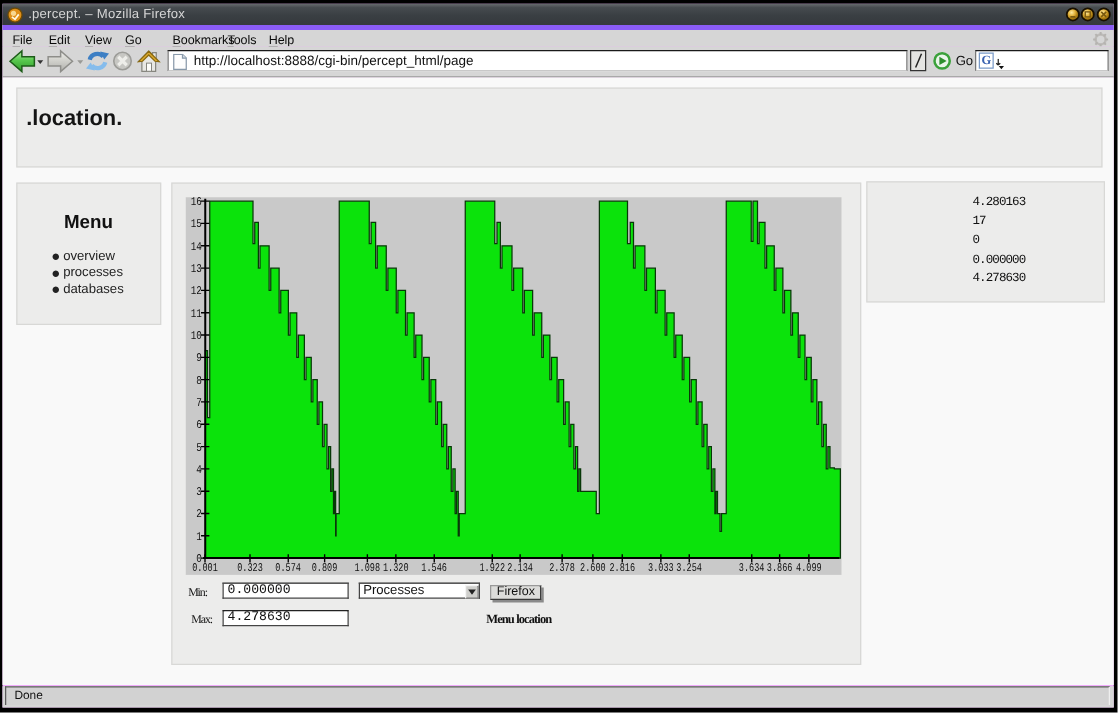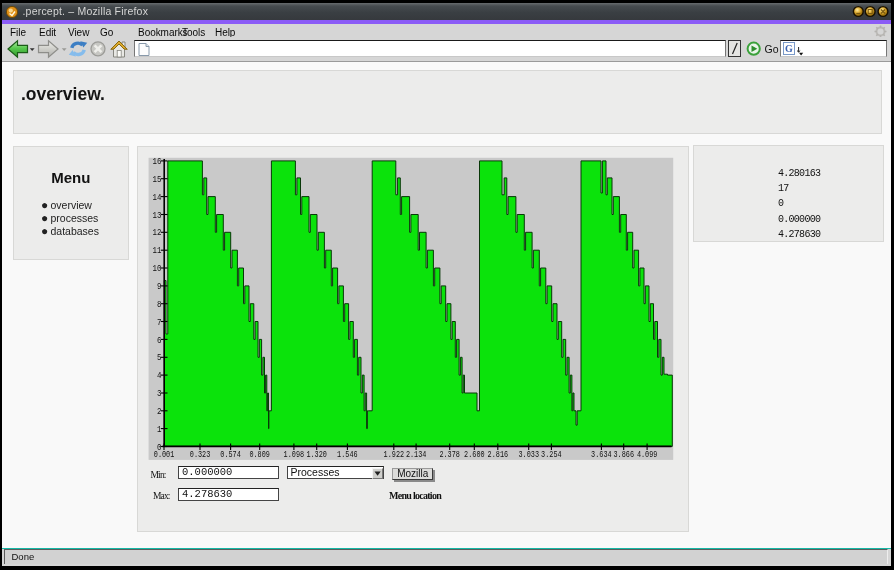--- a/index.html
+++ b/index.html
@@ -1,17 +1,17 @@
 <!DOCTYPE html>
 <html><head><meta charset="utf-8"><style>
 html,body{margin:0;padding:0;width:894px;height:570px;overflow:hidden}
 *{box-sizing:border-box}
 body{font-family:"Liberation Sans",sans-serif;position:relative;background:#000}
 .abs{position:absolute}
-#frame{position:absolute;left:2px;top:2.5px;right:3px;bottom:4.5px;background:#14b8a6}
+#frame{position:absolute;left:2px;top:2.5px;right:3px;bottom:4.5px;background:#f0abfc}
 #titlebar{position:absolute;left:0;top:0;width:100%;height:17.5px;
   background:linear-gradient(#676b6e,#464b4f 18%,#3a3f43 55%,#36393d);color:#d6d6d6;font-size:10.5px}
 #menubar{position:absolute;left:0;top:17.5px;width:100%;height:16.5px;background:#d6d6d6;
   border-top:4px solid #8b5cf6;font-size:10px;letter-spacing:-0.05px;color:#0a0a0a}
 #toolbar{position:absolute;left:0;top:34px;width:100%;height:25.5px;background:#d6d6d6;
   border-bottom:1px solid #9a9a9a}
 #page{position:absolute;left:0;top:59.5px;width:100%;height:486px;background:#f9f9f9}
 .box{position:absolute;background:#ececeb;border:1px solid #d8d8d6}
 #statusbar{position:absolute;left:0;top:546px;width:100%;height:17.5px;background:#d6d6d6}
 #statusfield{position:absolute;left:1.5px;top:0;right:3px;height:15px;background:#d2d2d2;
@@ -100,20 +100,21 @@
    <path d="M0.8,9.3 L9,1 L13,5 L17.3,9.3 L14,9 L9,4 L4,9 Z" fill="#ddaa2e" stroke="#8a6a10" stroke-width="1"></path>
    <rect x="7.2" y="10.5" width="4" height="6.5" fill="#fdfdfb" stroke="#86867f" stroke-width=".8"></rect>
   </g>
  </svg>
  <div class="abs" style="left:132px;top:3.8px;width:592px;height:16.8px;background:#fff;
    border:1px solid #777;border-top:1.9px solid #1a1a1a;border-bottom:1px solid #c8c8c8"></div>
  <svg class="abs" style="left:136px;top:6px" width="12" height="13" viewBox="0 0 12 13">
    <path d="M1,0.5 L8,0.5 L11,3.5 L11,12.5 L1,12.5 Z" fill="#fdfdfd" stroke="#8899aa" stroke-width="1"></path>
    <path d="M8,0.5 L8,3.5 L11,3.5" fill="#dde4ea" stroke="#8899aa" stroke-width="1"></path>
  </svg>
+ <span class="abs" style="left:153px;top:6.5px;font-size:10.8px;color:#111">http://localhost:8888/cgi-bin/percept_html/page</span>
  <div class="abs" style="left:725.8px;top:3.8px;width:13px;height:16.8px;background:#e4e4e2;
    border:1px solid #333;border-top-width:1.6px"></div>
  <svg class="abs" style="left:725.8px;top:3.8px" width="14" height="17">
         <path d="M9.2,3 L4.5,14" stroke="#222" stroke-width="1.2"></path>
       </svg>
  <svg class="abs" style="left:744px;top:4px" width="16" height="16" viewBox="0 0 16 16">
    <circle cx="7.7" cy="7.7" r="6.1" fill="#e9f5e9" stroke="#3aa13a" stroke-width="2"></circle>
    <path d="M5.5,4.4 L11.3,7.7 L5.5,11 Z" fill="#2e8f2e"></path>
  </svg>
  <span class="abs" style="left:762.5px;top:6.5px;font-size:10.5px;color:#111">Go</span>
@@ -122,33 +123,33 @@
  <span class="abs" style="left:781px;top:5.5px;width:12px;height:12.5px;border:1.2px solid #7a9ac8;
    font:bold 10px 'Liberation Serif',serif;color:#3a62b0;text-align:center;line-height:12px">G</span>
  <svg class="abs" style="left:794px;top:10px" width="10" height="9">
         <path d="M2.6,0 L2.6,5 M2.6,5 L1,3.6 M2.6,5 L4.2,3.6" stroke="#222" stroke-width="1" fill="none"></path>
         <path d="M3,5.8 l4.2,0 l-2.1,2.6 z" fill="#111"></path>
       </svg>
 </div>
 
 <div id="page">
   <div class="box" style="left:10.5px;top:7.5px;width:869px;height:64px">
-    <div class="abs" style="left:7.5px;top:13.5px;font-size:17.5px;font-weight:bold;color:#141414">.overview.</div>
+    <div class="abs" style="left:7.5px;top:13.5px;font-size:17.5px;font-weight:bold;color:#141414">.location.</div>
   </div>
   <div class="box" style="left:10.5px;top:83.5px;width:116.5px;height:114px">
     <div class="abs" style="left:0;top:22px;width:100%;text-align:center;font-size:15px;font-weight:bold;color:#111">Menu</div>
     <div class="abs" style="left:37px;top:52px;font-size:10.5px;color:#222;line-height:13.4px">
       <div><span style="position:absolute;left:-9.5px;top:0px;font-size:12px">●</span>overview</div>
       <div><span style="position:absolute;left:-9.5px;top:13.4px;font-size:12px">●</span>processes</div>
       <div><span style="position:absolute;left:-9.5px;top:26.8px;font-size:12px">●</span>databases</div>
     </div>
   </div>
   <div class="box mono" style="left:691px;top:82.5px;width:191px;height:97px;font-size:10px;
     letter-spacing:-0.72px;color:#111">
-    <div class="abs" style="left:84px;top:20px;line-height:15.4px">4.280163<br>17<br>0<br>0.000000<br>4.278630</div>
+    <div class="abs" style="left:84px;top:9px;line-height:15.4px">4.280163<br>17<br>0<br>0.000000<br>4.278630</div>
   </div>
   <div class="box" style="left:135px;top:83.5px;width:551.5px;height:386px">
    <div class="abs" style="left:-1px;top:-1px;width:551.5px;height:386px">
     <svg class="abs" style="left:0;top:0" width="551" height="386" viewBox="137 145.6 551 386">
       <rect x="148.6" y="157.4" width="524.6" height="302.1" fill="#c9c9c9"></rect>
       <path d="M164.3,446.0L164.3,280.1L166.0,280.1L166.0,333.6L167.8,333.6L167.8,160.5L202.4,160.5L202.4,194.4L203.8,194.4L203.8,177.5L206.7,177.5L206.7,214.1L208.0,214.1L208.0,196.2L215.3,196.2L215.3,231.9L216.6,231.9L216.6,214.1L223.3,214.1L223.3,249.8L224.6,249.8L224.6,231.9L230.7,231.9L230.7,267.6L232.0,267.6L232.0,249.8L237.4,249.8L237.4,285.5L238.7,285.5L238.7,267.6L243.5,267.6L243.5,303.3L244.8,303.3L244.8,285.5L249.0,285.5L249.0,321.1L250.3,321.1L250.3,303.3L253.8,303.3L253.8,339.0L255.1,339.0L255.1,321.1L258.0,321.1L258.0,356.9L259.3,356.9L259.3,339.0L261.6,339.0L261.6,374.7L262.9,374.7L262.9,356.9L264.5,356.9L264.5,392.6L265.6,392.6L265.6,374.7L266.8,374.7L266.8,410.4L267.6,410.4L267.6,392.6L268.5,392.6L268.5,428.2L268.9,428.2L268.9,410.4L269.5,410.4L271.4,410.4L271.4,160.5L295.4,160.5L295.4,194.4L296.9,194.4L296.9,177.5L300.5,177.5L300.5,214.1L301.8,214.1L301.8,196.2L309.0,196.2L309.0,231.9L310.3,231.9L310.3,214.1L317.0,214.1L317.0,249.8L318.3,249.8L318.3,231.9L324.4,231.9L324.4,267.6L325.7,267.6L325.7,249.8L331.3,249.8L331.3,285.5L332.6,285.5L332.6,267.6L337.6,267.6L337.6,303.3L338.9,303.3L338.9,285.5L343.4,285.5L343.4,321.1L344.7,321.1L344.7,303.3L348.6,303.3L348.6,339.0L349.9,339.0L349.9,321.1L353.3,321.1L353.3,356.9L354.6,356.9L354.6,339.0L357.4,339.0L357.4,374.7L358.7,374.7L358.7,356.9L361.0,356.9L361.0,392.6L362.3,392.6L362.3,374.7L364.1,374.7L364.1,410.4L365.2,410.4L365.2,392.6L366.6,392.6L366.6,428.2L367.4,428.2L367.4,410.4L368.5,410.4L372.2,410.4L372.2,160.5L395.8,160.5L395.8,194.4L397.6,194.4L397.6,177.5L400.3,177.5L400.3,214.1L401.6,214.1L401.6,196.2L409.6,196.2L409.6,231.9L410.9,231.9L410.9,214.1L418.2,214.1L418.2,249.8L419.5,249.8L419.5,231.9L426.1,231.9L426.1,267.6L427.4,267.6L427.4,249.8L433.4,249.8L433.4,285.5L434.7,285.5L434.7,267.6L439.9,267.6L439.9,303.3L441.2,303.3L441.2,285.5L445.7,285.5L445.7,321.1L447.0,321.1L447.0,303.3L450.9,303.3L450.9,339.0L452.2,339.0L452.2,321.1L455.3,321.1L455.3,356.9L456.6,356.9L456.6,339.0L459.1,339.0L459.1,374.7L460.4,374.7L460.4,356.9L462.1,356.9L462.1,392.6L463.2,392.6L463.2,374.7L464.5,374.7L464.5,392.6L477.0,392.6L477.0,410.4L479.5,410.4L479.5,160.5L502.0,160.5L502.0,194.4L504.2,194.4L504.2,177.5L506.8,177.5L506.8,214.1L508.1,214.1L508.1,196.2L515.9,196.2L515.9,231.9L517.2,231.9L517.2,214.1L524.3,214.1L524.3,249.8L525.6,249.8L525.6,231.9L532.1,231.9L532.1,267.6L533.4,267.6L533.4,249.8L539.3,249.8L539.3,285.5L540.6,285.5L540.6,267.6L545.8,267.6L545.8,303.3L547.1,303.3L547.1,285.5L551.7,285.5L551.7,321.1L553.0,321.1L553.0,303.3L557.0,303.3L557.0,339.0L558.3,339.0L558.3,321.1L561.7,321.1L561.7,356.9L563.0,356.9L563.0,339.0L565.7,339.0L565.7,374.7L567.0,374.7L567.0,356.9L569.1,356.9L569.1,392.6L570.3,392.6L570.3,374.7L571.9,374.7L571.9,410.4L572.8,410.4L572.8,392.6L574.0,392.6L574.0,410.4L576.0,410.4L576.0,424.7L577.2,424.7L577.2,410.4L581.0,410.4L581.0,160.5L601.0,160.5L601.0,192.6L602.4,192.6L602.4,160.5L606.0,160.5L606.0,194.4L607.3,194.4L607.3,177.5L612.0,177.5L612.0,214.1L613.3,214.1L613.3,196.2L619.4,196.2L619.4,231.9L620.7,231.9L620.7,214.1L626.3,214.1L626.3,249.8L627.6,249.8L627.6,231.9L632.7,231.9L632.7,267.6L634.0,267.6L634.0,249.8L638.6,249.8L638.6,285.5L639.9,285.5L639.9,267.6L644.0,267.6L644.0,303.3L645.3,303.3L645.3,285.5L649.0,285.5L649.0,321.1L650.3,321.1L650.3,303.3L653.5,303.3L653.5,339.0L654.8,339.0L654.8,321.1L657.5,321.1L657.5,356.9L658.8,356.9L658.8,339.0L661.0,339.0L661.0,374.7L662.3,374.7L662.3,356.9L664.0,356.9L664.0,373.8L667.5,373.8L667.5,374.7L672.3,374.7L672.3,446.0Z" fill="#0be30b" stroke="#083808" stroke-width="1"></path>
       <line x1="164.2" y1="158.5" x2="164.2" y2="446" stroke="#000" stroke-width="1.6"></line>
       <line x1="162.5" y1="446" x2="671.5" y2="446" stroke="#000" stroke-width="1.6"></line>
       <text x="157.0" y="449.3" textLength="4.5" lengthAdjust="spacingAndGlyphs" class="ax">0</text>
 <line x1="160.8" y1="446.1" x2="167.5" y2="446.1" class="axl"></line>
@@ -225,21 +226,21 @@
     <div class="inp" style="left:41px;top:342.5px;width:101px;height:13.3px;line-height:10.5px">4.278630</div>
     <div class="inp" style="left:149.5px;top:320.5px;width:97px;height:13px;line-height:10.5px;
       font-family:'Liberation Sans',sans-serif;font-size:10.5px">Processes</div>
     <div class="abs" style="left:235px;top:322.9px;width:10.8px;height:10.2px;background:#cfcfcc;
       border:1px solid #777;border-top-color:#f4f4f4;border-left-color:#f4f4f4"></div>
     <svg class="abs" style="left:236.6px;top:325.8px" width="8" height="6">
             <path d="M0.5,0.5 l6.2,0 l-3.1,4.3 z" fill="#222"></path>
           </svg>
     <div class="abs" style="left:255.4px;top:322.3px;width:40.6px;height:12.3px;background:#dcdcda;
       border:1px solid #3a3a3a;border-left-color:#999;border-top-color:#999;
-      box-shadow:2px 2px 0 #8a8a8a;font-size:10px;color:#111;text-align:center;line-height:10px">Mozilla</div>
+      box-shadow:2px 2px 0 #8a8a8a;font-size:10px;color:#111;text-align:center;line-height:10px">Firefox</div>
     <span class="flab" style="left:252px;top:344.5px;letter-spacing:-0.72px;font-size:10px;font-weight:bold">Menu location</span>
    </div>
   </div>
 </div>
 <div id="statusbar">
       <div id="statusfield">Done</div>
     </div>
 </div>
 
 </body></html>

